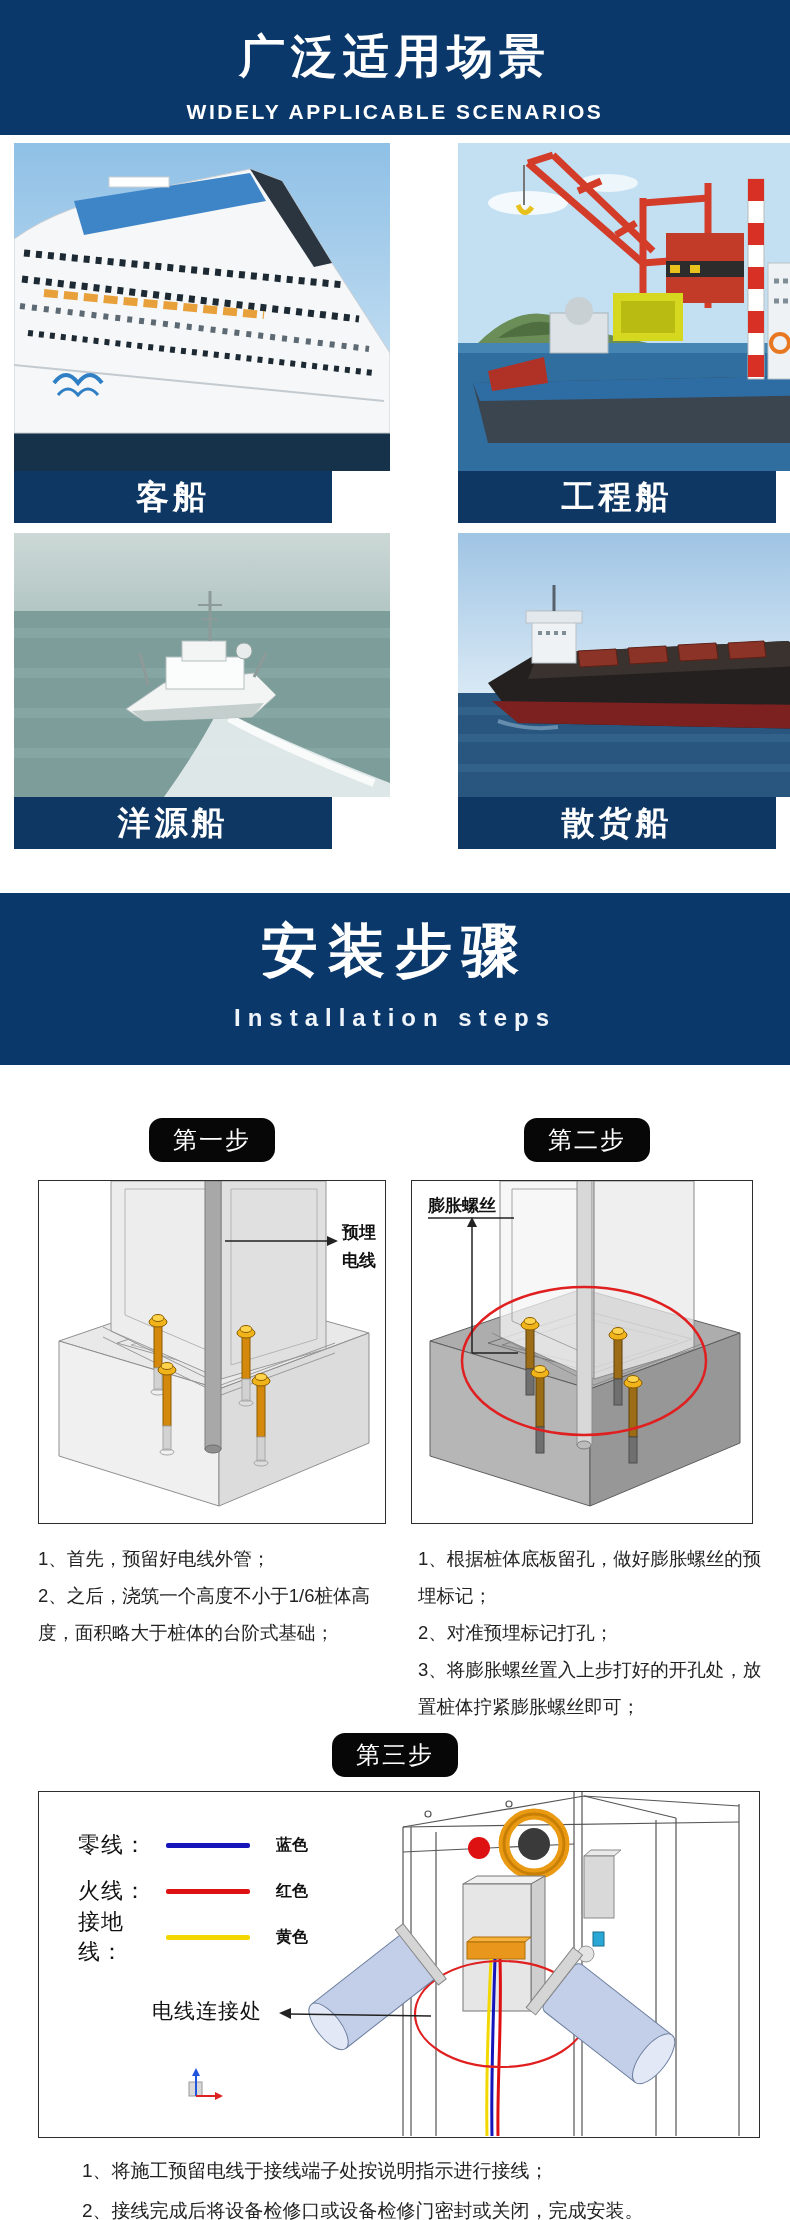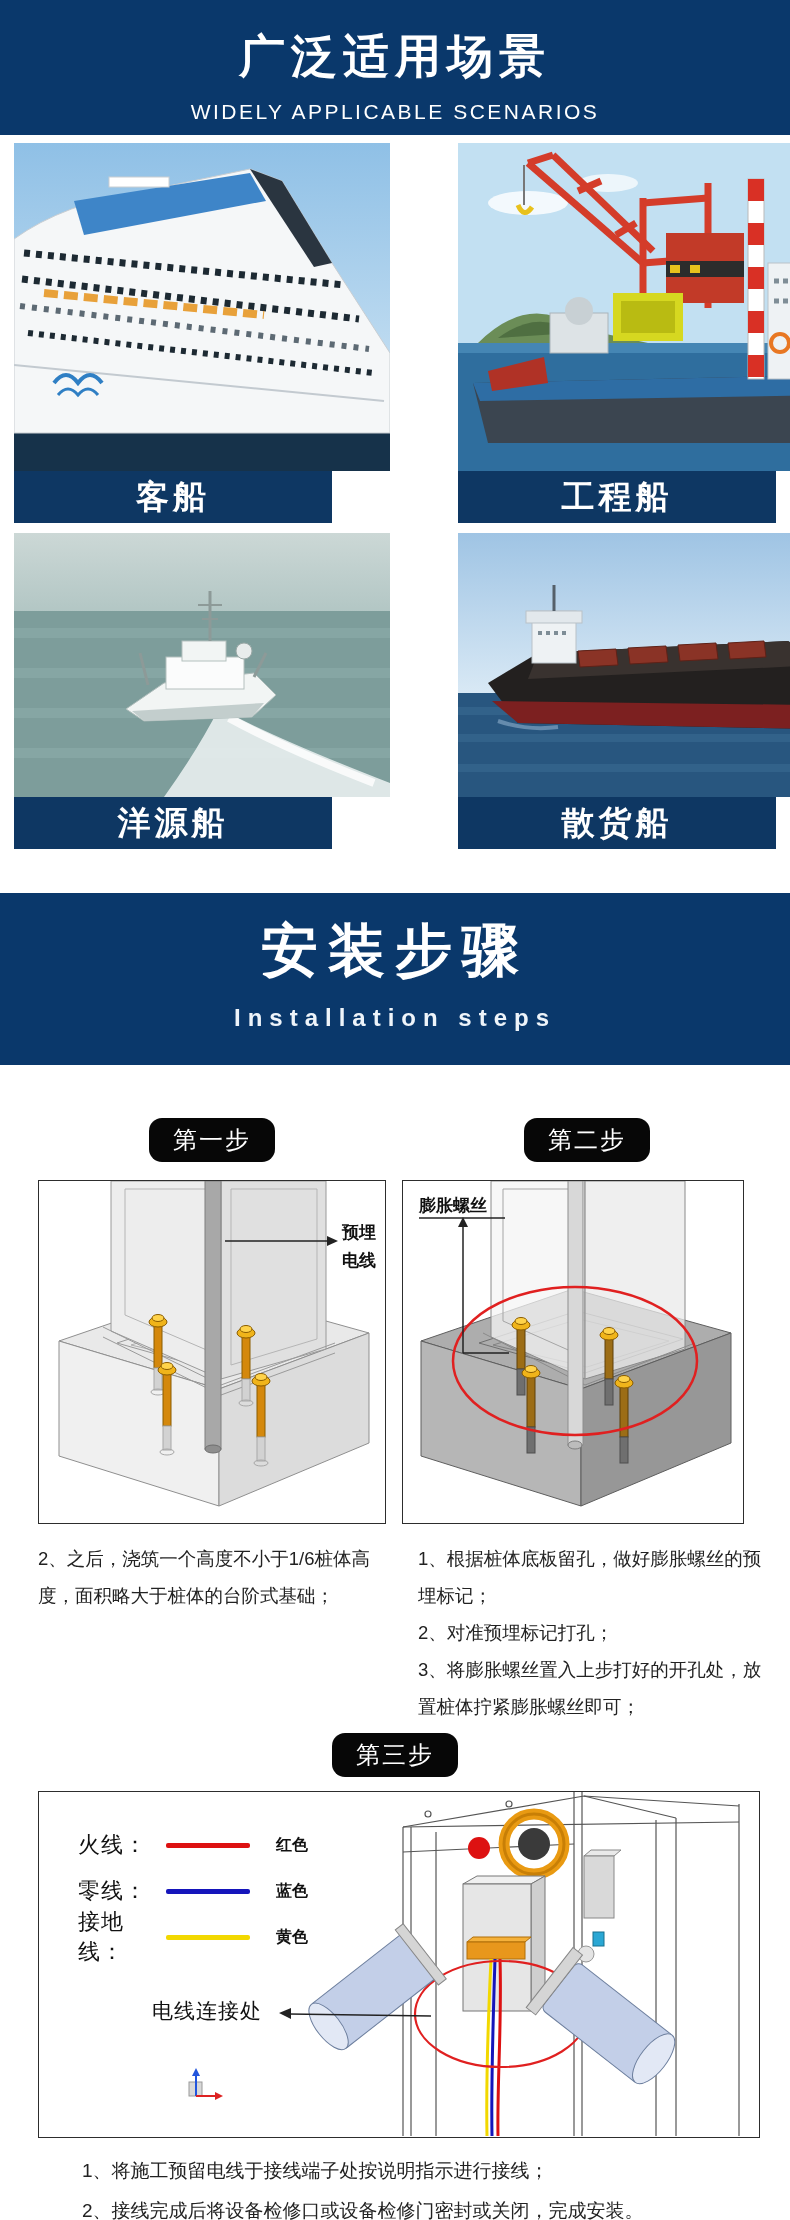--- a/index.html
+++ b/index.html
@@ -5,21 +5,21 @@
   * { margin:0; padding:0; box-sizing:border-box; }
   html,body { background:#ffffff; }
   body {
     width:790px; height:2220px; overflow:hidden; position:relative;
     font-family:"Liberation Sans","DejaVu Sans",sans-serif; color:#222;
   }
 
   
   .hero { height:135px; background:#0a386b; text-align:center; padding-top:26px; }
   .hero h1 { color:#fff; font-size:46px; font-weight:900; letter-spacing:6px; }
-  .hero .sub { color:#fff; font-size:21px; font-weight:400; letter-spacing:2.5px; margin-top:12px; }
+  .hero .sub { color:#fff; font-size:21px; font-weight:700; letter-spacing:2.5px; margin-top:12px; }
 
   
   .grid { margin:8px 14px 0; display:flex; flex-wrap:wrap; justify-content:space-between; }
   .cell { width:318px; margin-bottom:10px; }
   .photo { width:376px; overflow:hidden; background:#9cc6e8; }
   .photo.r1 { height:328px; }
   .photo.r2 { height:264px; }
   .photo svg { display:block; }
   .cap {
     height:52px; background:#0e3763; color:#fff; font-size:33px; font-weight:700;
@@ -38,21 +38,21 @@
     height:44px; line-height:44px; padding:0 24px; border-radius:13px; display:inline-block;
   }
   .bcol1 { width:348px; margin-left:38px; text-align:center; }
   .bcol2 { width:342px; margin-left:30px; text-align:center; }
   .badge3wrap { text-align:center; margin-top:8px; }
 
   
   .boxes { display:flex; margin:18px 0 0 38px; }
   .dbox { border:1.5px solid #2d2d2d; background:#fff; }
   .dbox.b1 { width:348px; height:344px; }
-  .dbox.b2 { width:342px; height:344px; margin-left:16px;text-decoration:underline; }
+  .dbox.b2 { width:342px; height:344px; margin-left:25px;text-decoration:underline; }
   .dbox svg { display:block; }
 
   
   .instr2 { display:flex; margin-top:16px; min-height:176px; }
   .icol1 { width:356px; margin-left:38px; }
   .icol2 { width:352px; margin-left:24px; }
   .instr2 p, .instr3 p { font-size:18.5px; line-height:37px; color:#222; }
 
   
   .box3 { position:relative; width:722px; height:347px; margin:14px 0 0 38px;
@@ -341,20 +341,21 @@
         <polygon points="55,46 65,46 60,36" fill="#222"></polygon>
         <line x1="60" y1="46" x2="60" y2="172" stroke="#222" stroke-width="1.5"></line>
         <line x1="60" y1="172" x2="106" y2="172" stroke="#222" stroke-width="1.5"></line>
       </g>
     </svg>
   </div>
 </div>
 
 <div class="instr2">
   <div class="icol1">
+    <p>1、首先，预留好电线外管；</p>
     <p>2、之后，浇筑一个高度不小于1/6桩体高度，面积略大于桩体的台阶式基础；</p>
   </div>
   <div class="icol2">
     <p>1、根据桩体底板留孔，做好膨胀螺丝的预埋标记；</p>
     <p>2、对准预埋标记打孔；</p>
     <p>3、将膨胀螺丝置入上步打好的开孔处，放置桩体拧紧膨胀螺丝即可；</p>
   </div>
 </div>
 
 <div class="badge3wrap">
@@ -428,28 +429,28 @@
       <rect x="150" y="290" width="13" height="14" fill="#d8d8d8" stroke="#9a9a9a"></rect>
       <line x1="157" y1="304" x2="157" y2="282" stroke="#2255dd" stroke-width="2"></line>
       <polygon points="153,284 161,284 157,276" fill="#2255dd"></polygon>
       <line x1="157" y1="304" x2="178" y2="304" stroke="#dd2222" stroke-width="2"></line>
       <polygon points="176,300 176,308 184,304" fill="#dd2222"></polygon>
     </g>
   </svg>
 
   <div class="legend">
     <div class="lrow">
+      <span class="lname">零线：</span>
+      <span class="lswatch" style="background: rgb(21, 21, 187);"></span>
+      <span class="lcolor">蓝色</span>
+    </div>
+    <div class="lrow">
       <span class="lname">火线：</span>
       <span class="lswatch" style="background: rgb(221, 17, 17);"></span>
       <span class="lcolor">红色</span>
-    </div>
-    <div class="lrow">
-      <span class="lname">零线：</span>
-      <span class="lswatch" style="background: rgb(21, 21, 187);"></span>
-      <span class="lcolor">蓝色</span>
     </div>
     <div class="lrow">
       <span class="lname">接地线：</span>
       <span class="lswatch" style="background: rgb(242, 216, 0);"></span>
       <span class="lcolor">黄色</span>
     </div>
   </div>
 
   <div class="pointer-label">电线连接处</div>
 </div>

